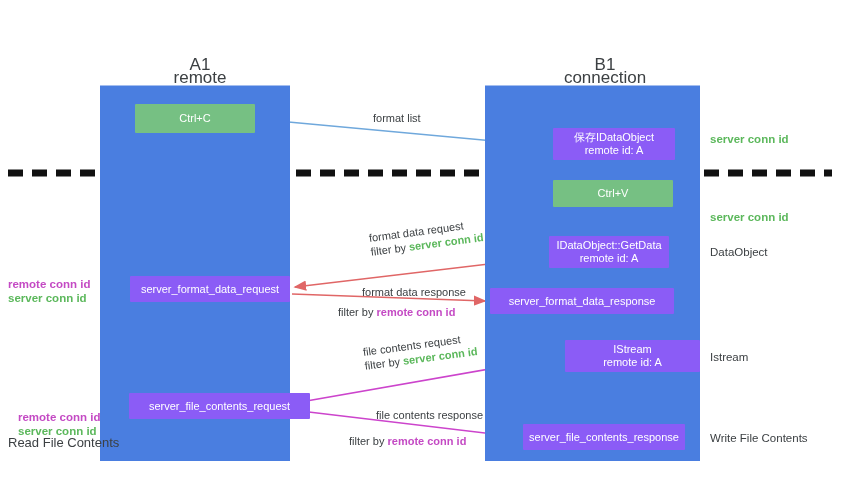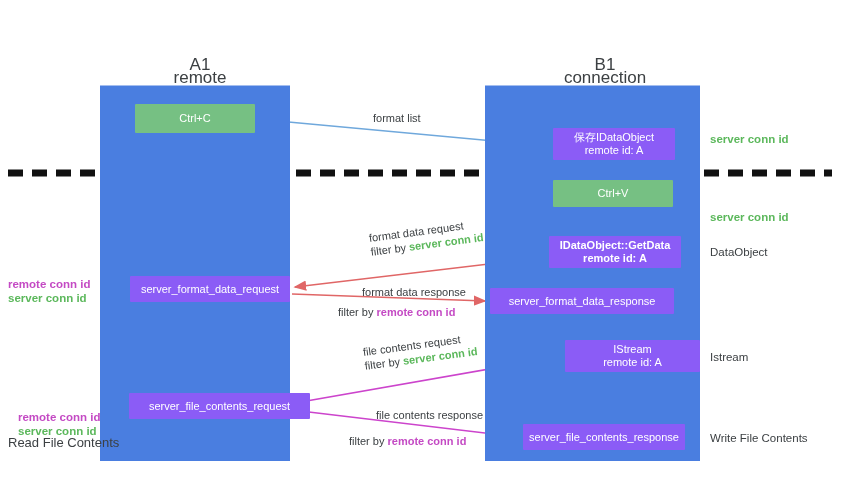--- a/index.html
+++ b/index.html
@@ -64,21 +64,21 @@
     border-radius: 1px;
     padding: 2px 8px;
   }
   .node-green { background: #76c083; }
   .node-orange { background: #8b5cf6; }
   .node .line2 { font-size: 11px; }
 
   #node-ctrl-c   { left: 135px; top: 104px; width: 120px; height: 29px; }
   #node-save-ido { left: 553px; top: 128px; width: 122px; height: 32px; }
   #node-ctrl-v   { left: 553px; top: 180px; width: 120px; height: 27px; }
-  #node-getdata  { left: 549px; top: 236px; width: 132px; height: 32px; font-weight: bold; }
+  #node-getdata  { left: 549px; top: 236px; width: 120px; height: 32px; }
   #node-istream  { left: 565px; top: 340px; width: 135px; height: 32px; }
 
   #node-sfdreq   { left: 130px; top: 276px; width: 160px; height: 26px; }
   #node-sfdresp  { left: 490px; top: 288px; width: 184px; height: 26px; }
   #node-sfcreq   { left: 129px; top: 393px; width: 181px; height: 26px; }
   #node-sfcresp  { left: 523px; top: 424px; width: 162px; height: 26px; }
 
   
   .side-label {
     font-size: 11.5px;

